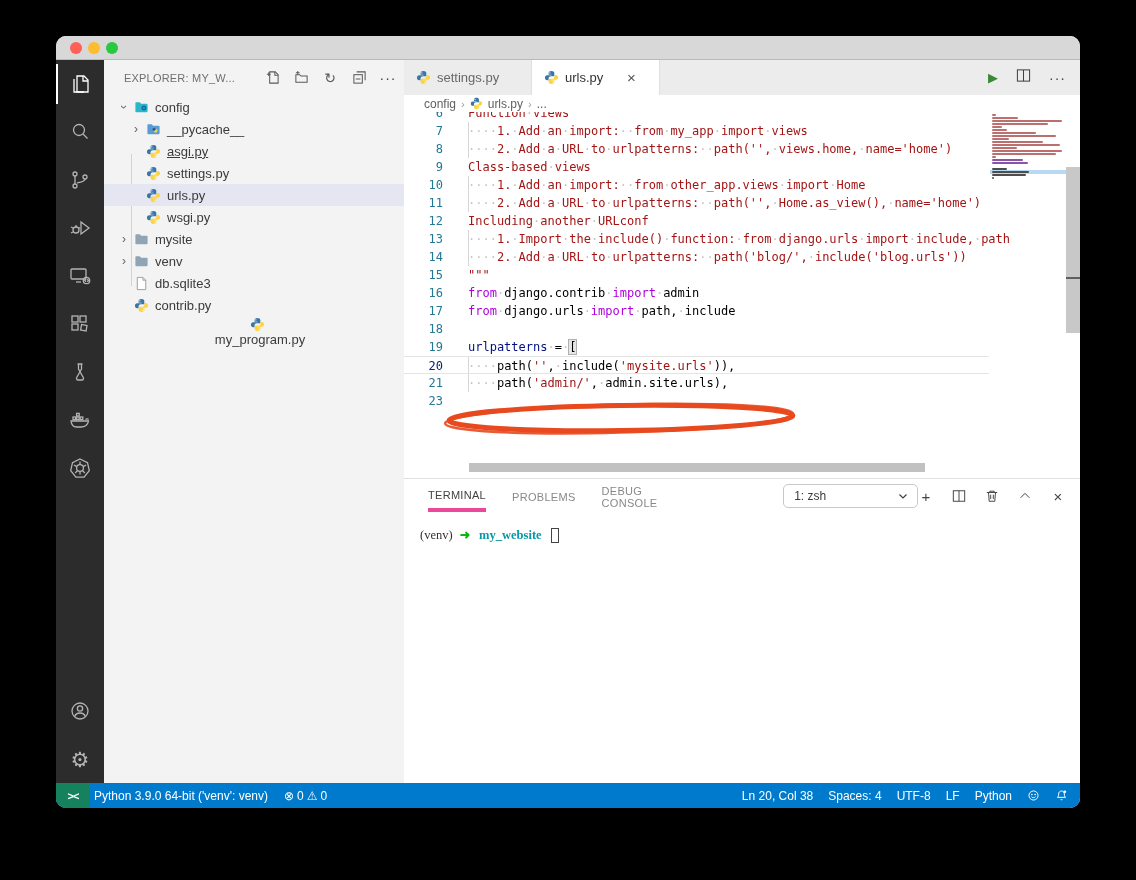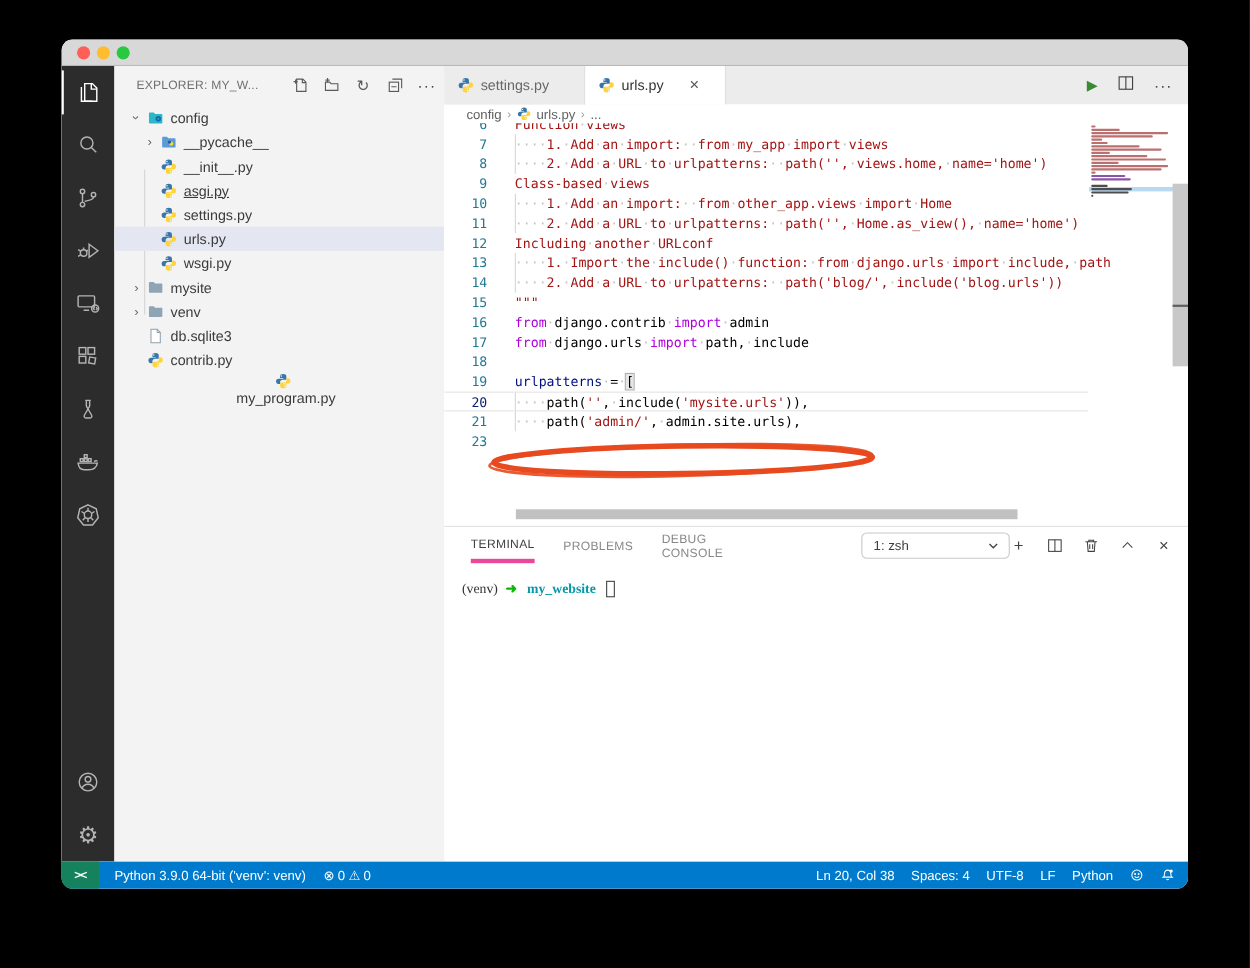--- a/index.html
+++ b/index.html
@@ -88,21 +88,21 @@
   .panel-actions svg { width:14px; height:14px; stroke:#424242; fill:none; stroke-width:1.1; }
   .term-line { margin:14px 0 0 16px; font-family:Liberation Serif, serif; font-size:12.5px; display:flex; align-items:center; }
   .t-venv { color:#333; }
   .t-arrow { color:#0ab80a; font-weight:bold; margin:0 9px 0 7px; }
   .t-cwd { color:#0598a8; font-weight:bold; }
   .t-cursor { display:inline-block; width:8px; height:15px; border:1px solid #444; margin-left:9px; }
   
   .statusbar { height:25px; background:#007acc; color:#fff; display:flex; align-items:center; font-size:12px; flex:none; }
   .sb-remote { width:34px; height:25px; background:#16825d; display:flex; align-items:center; justify-content:center;
                font-size:11px; font-weight:bold; letter-spacing:-1px; flex:none; }
-  .sb-left { display:flex; align-items:flex-start; gap:16px; padding-left:14px; }
+  .sb-left { display:flex; align-items:flex-start; gap:16px; padding-left:4px; }
   .sb-right { margin-left:auto; display:flex; align-items:center; gap:15px; padding-right:12px; }
   .sb-item { display:flex; align-items:center; gap:4px; cursor:pointer; }
   .sb-item svg { width:13px; height:13px; stroke:#fff; fill:none; stroke-width:1.2; }
   .probs { display:flex; align-items:center; gap:3px; }
   .probs .g { font-size:12px; }
 </style>
 </head>
 <body>
 
 <div class="screen">
@@ -240,32 +240,20 @@
             <div class="tree-row" style="padding-left: 24px;">
               <span class="chev">›</span>
               <span class="ticon">
                 <svg viewBox="0 0 16 16">
                   <path d="M1.5 3.5c0-.5.4-1 1-1h3.6L7.6 4h6c.5 0 .9.4.9.9v7.2c0 .5-.4.9-.9.9h-11c-.6 0-1.1-.4-1.1-1z" fill="#5b9bd5"></path>
                   <circle cx="10.3" cy="9.2" r="2" fill="#ffd43b"></circle>
                   <circle cx="8.6" cy="7.6" r="1.6" fill="#2b5b84"></circle>
                 </svg>
               </span>
               <span>__pycache__</span>
-            </div>
-            <div class="tree-row" style="padding-left: 24px;">
-              <span class="chev"></span>
-              <span class="ticon">
-                <svg viewBox="0 0 16 16">
-                  <path fill="#3776ab" d="M7.9 1C6 1 4.9 1.8 4.9 3.1V5h3.2v.6H3.4C1.9 5.6 1 6.7 1 8.2c0 1.5.9 2.6 2.4 2.6h1.5V8.9C4.9 7.5 6 6.6 7.4 6.6H11V3.1C11 1.8 9.8 1 7.9 1z"></path>
-                  <circle cx="6.2" cy="3" r="0.7" fill="#fff"></circle>
-                  <path fill="#ffd43b" d="M8.1 15c1.9 0 3-.8 3-2.1V11H7.9v-.6h4.7c1.5 0 2.4-1.1 2.4-2.6 0-1.5-.9-2.6-2.4-2.6h-1.5v1.9c0 1.4-1.1 2.3-2.5 2.3H5v3.5C5 14.2 6.2 15 8.1 15z"></path>
-                  <circle cx="9.8" cy="13" r="0.7" fill="#fff"></circle>
-                </svg>
-              </span>
-              <span>__init__.py</span>
             </div>
             <div class="tree-row" style="padding-left: 24px; text-decoration: underline;">
               <span class="chev"></span>
               <span class="ticon">
                 <svg viewBox="0 0 16 16">
                   <path fill="#3776ab" d="M7.9 1C6 1 4.9 1.8 4.9 3.1V5h3.2v.6H3.4C1.9 5.6 1 6.7 1 8.2c0 1.5.9 2.6 2.4 2.6h1.5V8.9C4.9 7.5 6 6.6 7.4 6.6H11V3.1C11 1.8 9.8 1 7.9 1z"></path>
                   <circle cx="6.2" cy="3" r="0.7" fill="#fff"></circle>
                   <path fill="#ffd43b" d="M8.1 15c1.9 0 3-.8 3-2.1V11H7.9v-.6h4.7c1.5 0 2.4-1.1 2.4-2.6 0-1.5-.9-2.6-2.4-2.6h-1.5v1.9c0 1.4-1.1 2.3-2.5 2.3H5v3.5C5 14.2 6.2 15 8.1 15z"></path>
                   <circle cx="9.8" cy="13" r="0.7" fill="#fff"></circle>
                 </svg>

